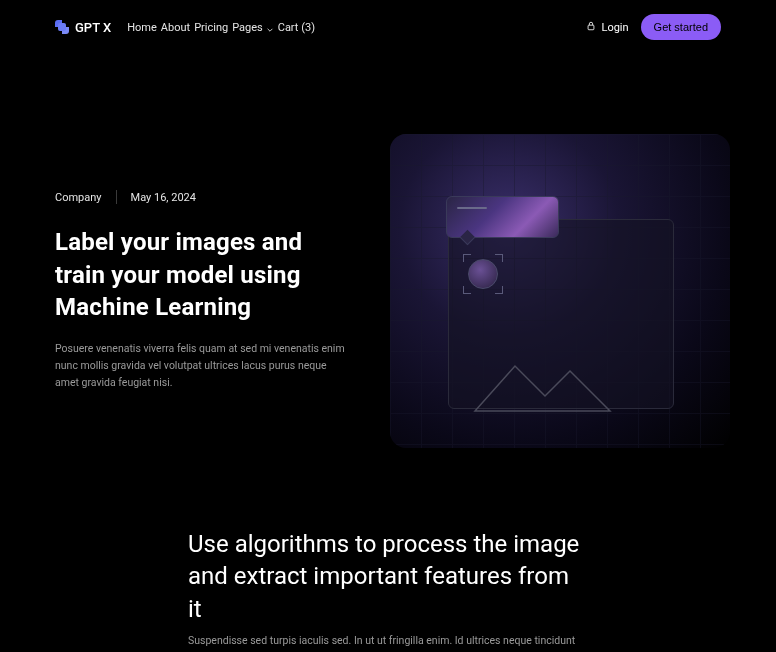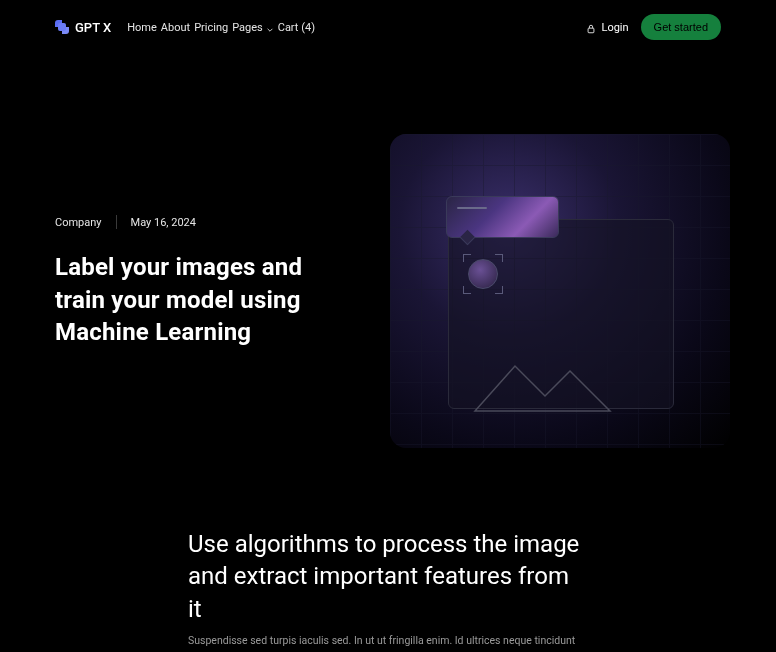--- a/index.html
+++ b/index.html
@@ -12,23 +12,23 @@
 .logo-icon span:nth-child(4){border-radius:0 0 3px 0;background:#7b8af7}
 .logo-icon span:nth-child(2){opacity:0}
 .logo-icon span:nth-child(3){opacity:0}
 .logo-icon{position:relative}
 .logo-icon::before{content:"";position:absolute;left:3px;top:3px;width:8px;height:8px;background:#6b7cf6;border-radius:2px;transform:rotate(0deg)}
 .nav-links{display:flex;gap:4px;font-size:11px;color:#e5e5e5}
 .nav-links a{color:inherit;text-decoration:none;cursor:pointer}
 .pages{display:flex;align-items:flex-end;gap:3px}
 .chev{width:8px;height:8px}
 .nav-right{margin-left:auto;display:flex;align-items:center;gap:12px}
-.login{display:flex;align-items:flex-end;gap:5px;font-size:11px;color:#fff;cursor:pointer}
+.login{display:flex;align-items:flex-start;gap:5px;font-size:11px;color:#fff;cursor:pointer}
 .lock{width:10px;height:10px}
-.btn-start{background:#15803d;color:#000;border:none;border-radius:14px;padding:7px 13px;font-size:11px;font-weight:500;cursor:pointer}
+.btn-start{background:#8b5cf6;color:#000;border:none;border-radius:14px;padding:7px 13px;font-size:11px;font-weight:500;cursor:pointer}
 .hero{display:flex;padding:80px 55px 50px;gap:40px;align-items:center}
 .hero-left{flex:0 0 295px}
 .meta{display:flex;align-items:center;gap:14px;font-size:11px;color:#e5e5e5;margin-bottom:22px}
 .meta-div{width:1px;height:14px;background:#3a3a3a}
 .title{font-size:24px;font-weight:700;line-height:1.35;margin-bottom:18px;letter-spacing:0.2px}
 .desc{font-size:10.5px;line-height:1.6;color:#9a9a9a}
 .hero-right{flex:1}
 .illus{width:340px;height:314px;border-radius:16px;background:radial-gradient(ellipse at 35% 30%,#3a2f6b 0%,#1a1535 35%,#0a0818 70%,#000 100%);position:relative;overflow:hidden}
 .illus::before{content:"";position:absolute;inset:0;background-image:linear-gradient(#1a1a2e 1px,transparent 1px),linear-gradient(90deg,#1a1a2e 1px,transparent 1px);background-size:31px 31px;opacity:0.4}
 .card{position:absolute;left:58px;top:85px;width:226px;height:190px;background:rgba(20,18,35,0.6);border:1px solid #2a2a3a;border-radius:6px}
@@ -63,21 +63,21 @@
   <div class="nav-links">
     <a>Home</a>
     <a>About</a>
     <a>Pricing</a>
     <a class="pages">
       <span>Pages</span>
       <svg class="chev" viewBox="0 0 10 10">
           <path d="M2 3.5l3 3 3-3" stroke="#ccc" stroke-width="1.2" fill="none"></path>
         </svg>
     </a>
-    <a>Cart (4)</a>
+    <a>Cart (3)</a>
   </div>
   <div class="nav-right">
     <div class="login">
       <svg class="lock" viewBox="0 0 12 12">
           <rect x="2.5" y="5" width="7" height="5.5" rx="1" stroke="#fff" stroke-width="1" fill="none"></rect>
           <path d="M4 5V3.5a2 2 0 014 0V5" stroke="#fff" stroke-width="1" fill="none"></path>
         </svg>
       <span>Login</span>
     </div>
     <button class="btn-start">Get started</button>
@@ -85,20 +85,21 @@
 </nav>
 
 <section class="hero">
   <div class="hero-left">
     <div class="meta">
       <span>Company</span>
       <span class="meta-div"></span>
       <span>May 16, 2024</span>
     </div>
     <h1 class="title">Label your images and train your model using Machine Learning</h1>
+    <p class="desc">Posuere venenatis viverra felis quam at sed mi venenatis enim nunc mollis gravida vel volutpat ultrices lacus purus neque amet gravida feugiat nisi.</p>
   </div>
   <div class="hero-right">
     <div class="illus">
       <div class="card"></div>
       <div class="popup">
           <div class="popup-line"></div>
         </div>
       <div class="circle"></div>
       <div class="corner c1"></div>
       <div class="corner c2"></div>

